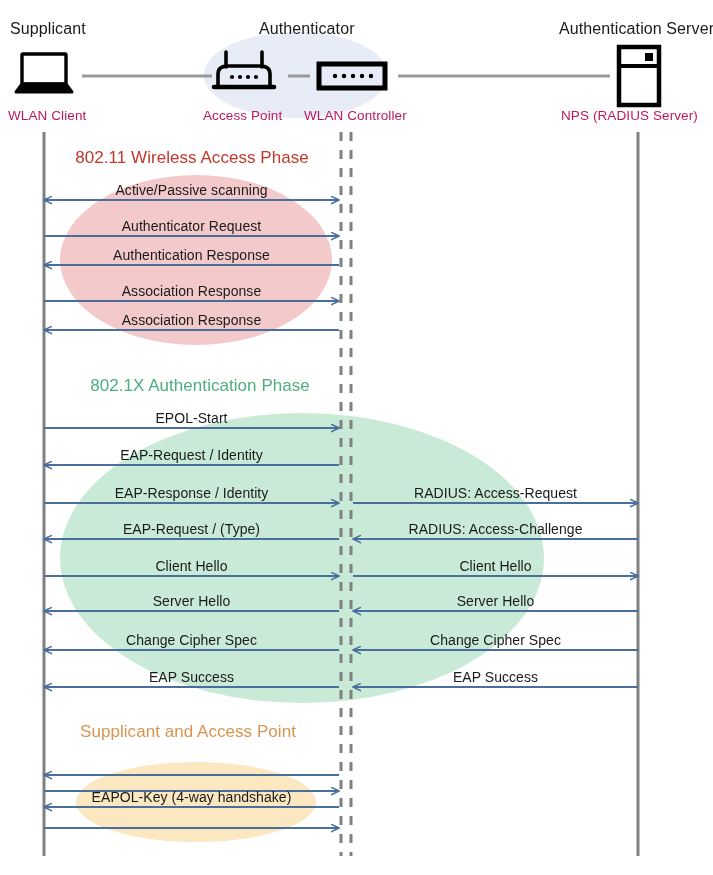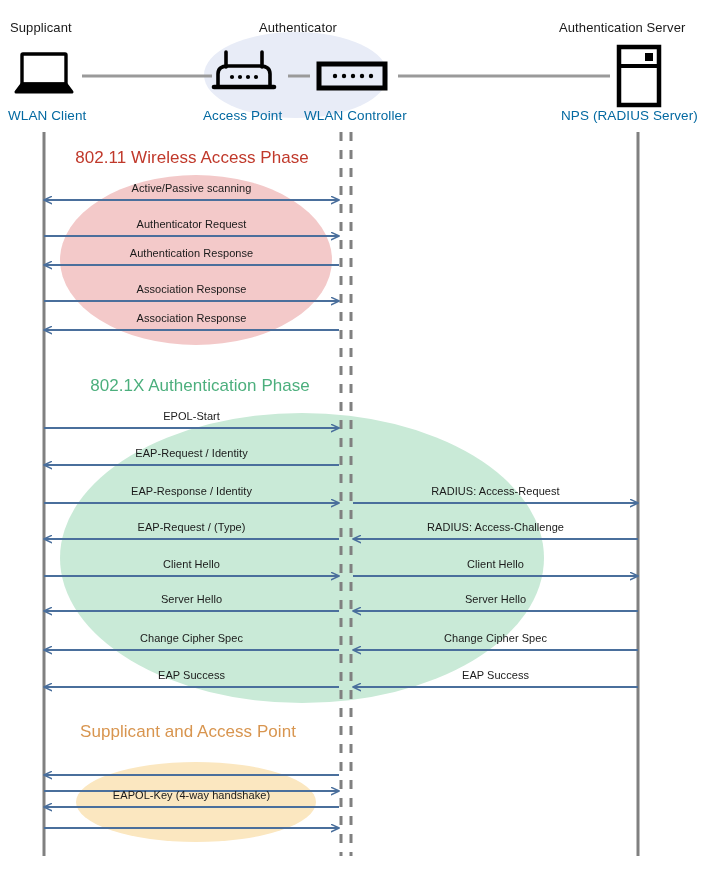--- a/index.html
+++ b/index.html
@@ -6,31 +6,31 @@
   body{
     width:713px;height:875px;position:relative;overflow:hidden;
     font-family:"Liberation Sans","DejaVu Sans",sans-serif;
     color:#111;
   }
   #stage{position:absolute;left:0;top:0;width:713px;height:875px;}
   svg.layer{position:absolute;left:0;top:0;width:713px;height:875px;}
 
   
   .actor-top{
-    position:absolute;font-size:13px;color:#1a1a1a;white-space:nowrap;
+    position:absolute;font-size:16px;color:#1a1a1a;white-space:nowrap;
     letter-spacing:.1px;
   }
   .actor-bottom{
-    position:absolute;font-size:13.5px;color:#0369a1;white-space:nowrap;
+    position:absolute;font-size:13.5px;color:#be185d;white-space:nowrap;
     letter-spacing:.1px;
   }
 
   
   .msg{
-    position:absolute;font-size:11px;color:#1a1a1a;white-space:nowrap;
+    position:absolute;font-size:14px;color:#1a1a1a;white-space:nowrap;
     text-align:center;transform:translateX(-50%);letter-spacing:.05px;
   }
   
   .phase{
     position:absolute;font-size:17px;white-space:nowrap;
     text-align:center;transform:translateX(-50%);font-weight:400;
     letter-spacing:.05px;
   }
   .phase.two-line{line-height:19px;}
 </style>

